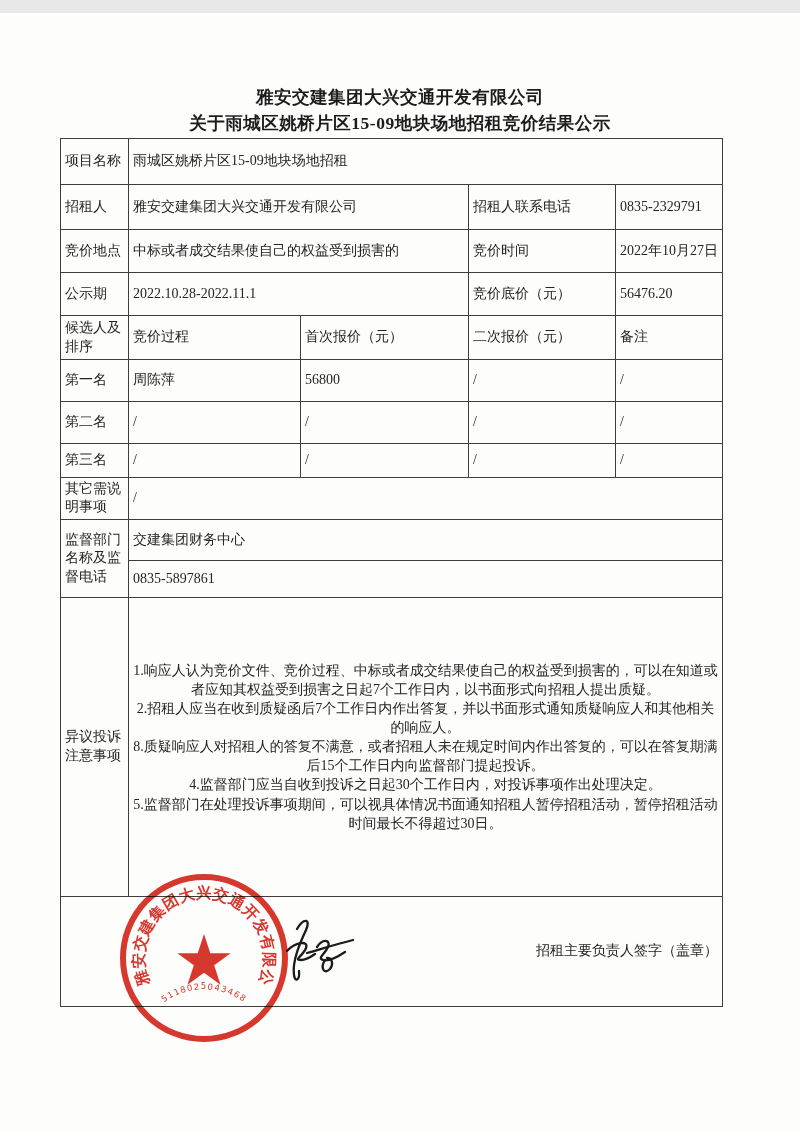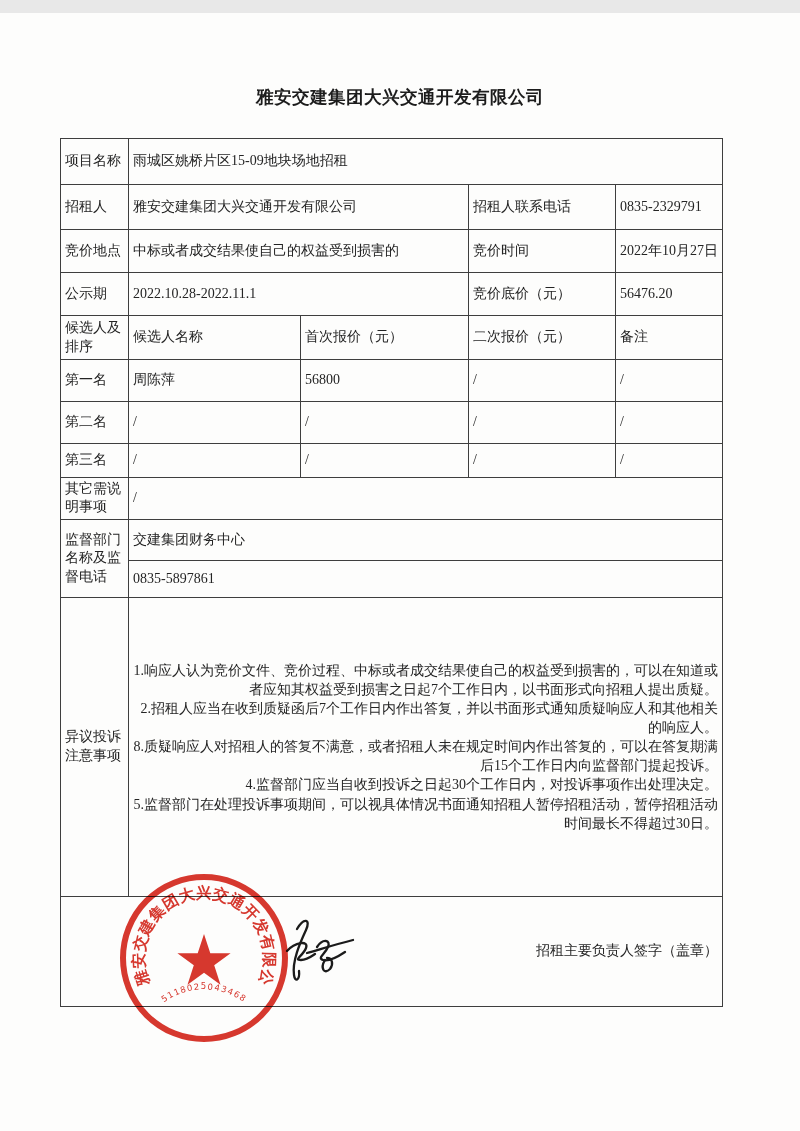--- a/index.html
+++ b/index.html
@@ -17,38 +17,39 @@
   }
   table.doc td{
     border:1.7px solid #3e3e3e;
     font-size:14px;line-height:1.32;
     padding:2px 4px;vertical-align:middle;
     overflow:visible;
   }
   .lbl{text-align:left;padding-left:5px;}
   .ctr{text-align:left;}
   .objection-cell{padding:8px 10px 8px 6px;}
-  .objection-cell p{margin:0;text-align:right;line-height:1.36;}
+  .objection-cell p{margin:0;text-align:center;line-height:1.36;}
   .sign-cell{position:relative;padding-left:6px;text-align:right;}
   .stamp-wrap{
     position:absolute;left:53px;top:-29px;width:180px;height:180px;
     mix-blend-mode:multiply;opacity:.93;pointer-events:none;
   }
   .signature-wrap{
     position:absolute;left:218px;top:18px;width:84px;height:88px;
     pointer-events:none;
   }
 </style>
 </head>
 <body>
 
 <div class="page">
 
   <div class="title-block">
     <div class="title-line">雅安交建集团大兴交通开发有限公司</div>
+    <div class="title-line">关于雨城区姚桥片区15-09地块场地招租竞价结果公示</div>
   </div>
 
   <table class="doc">
     <colgroup>
       <col style="width:68px">
         <col style="width:172px">
         <col style="width:168px">
       <col style="width:147px">
         <col style="width:107px">
     </colgroup>
@@ -75,21 +76,21 @@
 
     <tr style="height:43px">
       <td class="lbl">公示期</td>
       <td class="lbl" colspan="2">2022.10.28-2022.11.1</td>
       <td class="ctr">竞价底价（元）</td>
       <td class="ctr">56476.20</td>
     </tr>
 
     <tr style="height:44px">
       <td class="lbl">候选人及排序</td>
-      <td class="ctr">候选人名称</td>
+      <td class="ctr">竞价过程</td>
       <td class="ctr">首次报价（元）</td>
       <td class="ctr">二次报价（元）</td>
       <td class="ctr">备注</td>
     </tr>
 
     <tr style="height:42px">
       <td class="lbl">第一名</td>
       <td class="ctr">周陈萍</td>
       <td class="ctr">56800</td>
       <td class="ctr">/</td>

